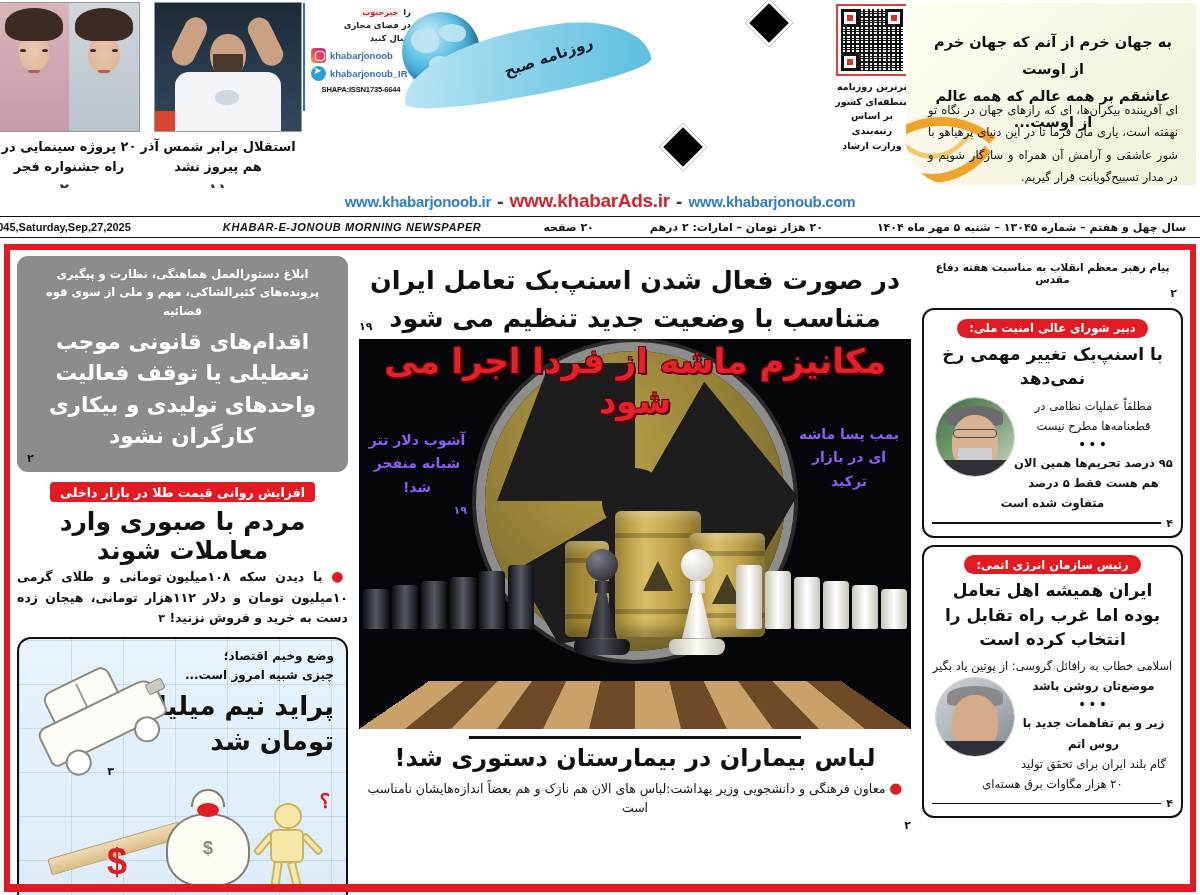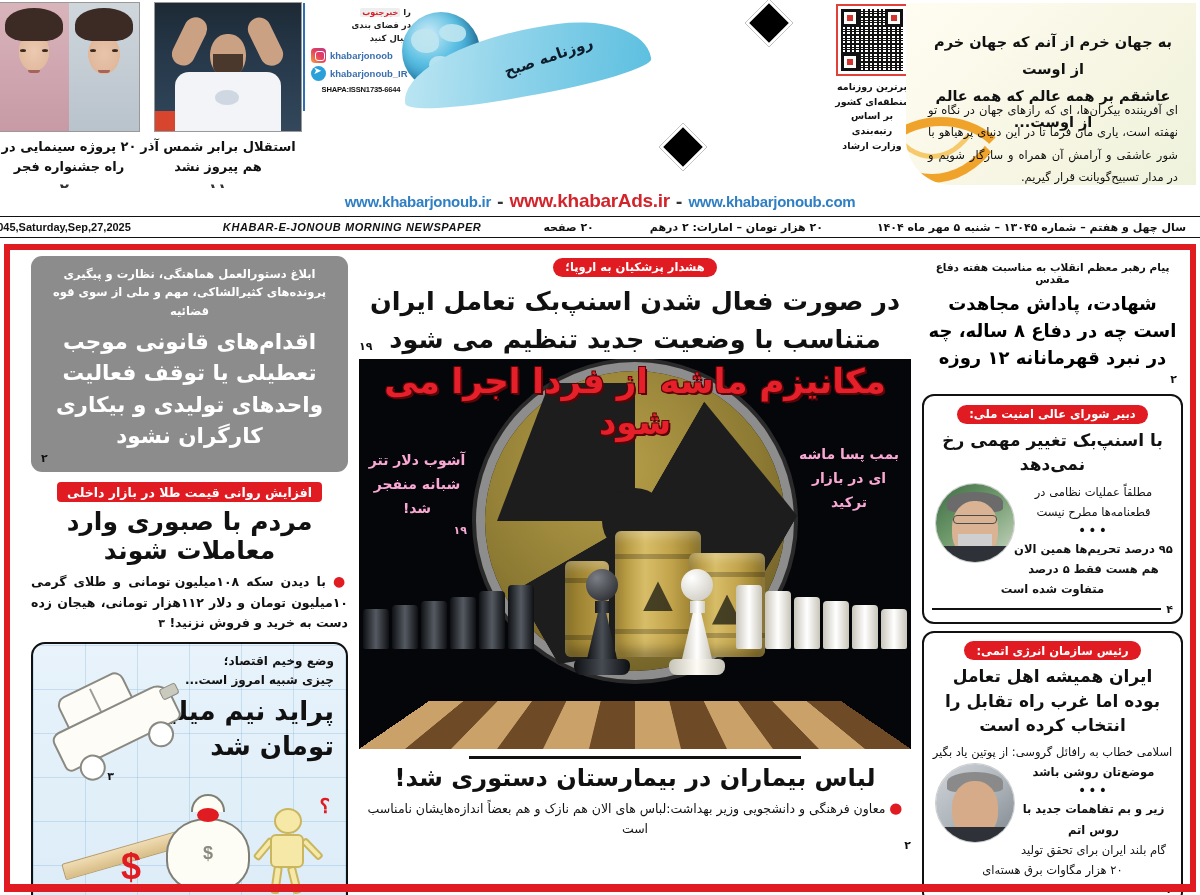--- a/index.html
+++ b/index.html
@@ -218,44 +218,44 @@
   #pawn-white .base{width:56px;height:16px;margin:0 auto;background:linear-gradient(90deg,#c6c3b7,#fdfbf3,#c6c3b7);}
   .armyrow { position:absolute; bottom:100px; display:flex; align-items:flex-end; gap:3px;}
   #army-black { left:4px; }
   #army-white { right:4px; }
   .mini { width:26px; border-radius:4px 4px 2px 2px; }
   #army-black .mini { background:linear-gradient(90deg,#0e1013,#555a62,#0e1013); }
   #army-white .mini { background:linear-gradient(90deg,#c8c5b9,#ffffff,#c8c5b9); }
   #red-headline { position:absolute; right:8px; left:8px; top:2px; font-size:34px; font-weight:bold;
      color:#e6202a; text-align:center; line-height:1.2; letter-spacing:-1px;
      text-shadow: 2px 2px 0 #5c0508, -1px -1px 0 #5c0508, 1px -1px 0 #5c0508, -1px 1px 0 #5c0508;}
-  .sidecap { position:absolute; font-size:14px; font-weight:bold; color:#f9a8d4; line-height:1.7; text-align:center;}
+  .sidecap { position:absolute; font-size:14px; font-weight:bold; color:#8b5cf6; line-height:1.7; text-align:center;}
   #cap-left { left:8px; top:90px; width:100px; }
   #cap-left .pg { display:block; font-size:11px; margin-top:2px; text-align:right;}
   #cap-right { right:8px; top:84px; width:108px; }
 
   #center-bottom { margin-top:7px; text-align:center; }
   #cb-rule { height:3px; background:#111; width:60%; margin:0 auto 5px; }
   #cb-title { font-size:24px; font-weight:bold; color:#111; }
   #cb-sub { font-size:12.5px; font-weight:normal; color:#111; margin-top:5px; line-height:1.5;}
   #cb-sub .bullet { color:#e11b22; font-size:15px; }
   #cb-pg { font-size:11px; font-weight:bold; text-align:right; margin-top:1px; padding-left:10px;}
 
   
-  #col-left { width:344px; padding:6px 6px 0 21px; }
+  #col-left { width:344px; padding:6px 6px 0 7px; }
   #judicial-box { background:#8c8c8c; border-radius:11px; padding:9px 10px 7px; color:#fff; text-align:center; }
   #judicial-kicker { font-size:11.5px; font-weight:bold; line-height:1.6; }
   #judicial-title { font-size:21.5px; font-weight:bold; line-height:1.45; margin-top:6px; }
   #judicial-pg { font-size:11px; font-weight:bold; text-align:left; margin-top:1px; }
 
   #gold-kicker-wrap { text-align:center; margin-top:10px; }
   #gold-kicker { background:#e11b22; color:#fff; font-size:12.5px; font-weight:bold; border-radius:4px;
       padding:2.5px 10px; display:inline-block; letter-spacing:-0.2px;}
   #gold-title { font-size:25px; font-weight:bold; text-align:center; margin-top:5px; color:#111; }
-  #gold-sub { font-size:12.5px; font-weight:bold; text-align:justify; line-height:1.6; margin-top:5px; color:#111;}
+  #gold-sub { font-size:12.5px; font-weight:bold; text-align:justify; line-height:1.6; color:#111;}
   #gold-sub .bullet{ color:#e11b22; font-size:14px;}
 
   #car-box { margin-top:9px; border:2.5px solid #111; border-radius:14px; height:270px; position:relative; overflow:hidden;
      background:
        repeating-linear-gradient(0deg,  rgba(120,175,215,.30) 0 1px, transparent 1px 44px),
        repeating-linear-gradient(90deg, rgba(120,175,215,.30) 0 1px, transparent 1px 52px),
        linear-gradient(#e8f3fb,#dcecf7);}
   #car-kicker { position:absolute; right:12px; top:8px; font-size:12px; font-weight:bold; color:#111; line-height:1.6; text-align:right;}
   #car-title { position:absolute; right:12px; top:50px; width:220px; font-size:26px; font-weight:bold; color:#111;
      line-height:1.35; text-align:right;}
@@ -331,21 +331,21 @@
         </div>
       </div>
       <div class="cap">استقلال برابر شمس آذر هم پیروز نشد</div>
       <div class="pg">۱۱</div>
     </div>
 
     <div id="social-block">
       <div class="follow">
         <span>را</span>
         <span class="brand">خبرجنوب</span><br>
-        <span>در فضای بندی</span><br>
+        <span>در فضای مجازی</span><br>
         <span>دنبال کنید</span>
       </div>
       <div class="srow">
         <span class="sicon ig"></span>
         <span class="shandle">khabarjonoob</span>
       </div>
       <div class="srow">
         <span class="sicon tg"></span>
         <span class="shandle">khabarjonoub_IR</span>
       </div>
@@ -390,21 +390,21 @@
       <span class="arcA"></span>
         <span class="arcB"></span>
         <span class="arcC"></span>
       <div id="quote-verse" style="white-space:pre-line">به جهان خرم از آنم که جهان خرم از اوست
 عاشقم بر همه عالم که همه عالم از اوست...</div>
       <div id="quote-body">ای آفریننده بیکران‌ها، ای که رازهای جهان در نگاه تو نهفته است، یاری مان فرما تا در این دنیای پرهیاهو با شور عاشقی و آرامش آن همراه و سازگار شویم و در مدار تسبیح‌گویانت قرار گیریم.</div>
     </div>
   </div>
 
   <div id="urlbar">
-    <span class="u blue">www.khabarjonoub.ir</span>
+    <span class="u blue">www.khabarjonoob.ir</span>
     <span class="sep">-</span>
     <span class="u red">www.khabarAds.ir</span>
     <span class="sep">-</span>
     <span class="u blue">www.khabarjonoub.com</span>
   </div>
 
   <div id="infobar">
     <span class="cell" id="info-date">سال چهل و هفتم – شماره ۱۳۰۴۵ – شنبه ۵ مهر ماه ۱۴۰۴</span>
     <span class="cell" id="info-price">۲۰ هزار تومان – امارات: ۲ درهم</span>
     <span class="cell" id="info-pages">۲۰ صفحه</span>
@@ -412,21 +412,20 @@
     <span class="cell" id="info-en-date">47th year,NO.13045,Saturday,Sep,27,2025</span>
   </div>
 
   <div id="body-frame">
     <div id="cols">
 
       <div id="col-right">
 
         <div id="story-leader">
           <div id="leader-kicker">پیام رهبر معظم انقلاب به مناسبت هفته دفاع مقدس</div>
-          <div id="leader-title">شهادت، پاداش مجاهدت است چه در دفاع ۸ ساله، چه در نبرد قهرمانانه ۱۲ روزه</div>
           <div id="leader-pg" class="pagenum">۲</div>
         </div>
 
         <div class="rbox">
           <div style="text-align:center">
             <span class="kicker">دبیر شورای عالی امنیت ملی:</span>
           </div>
           <div class="hl-lead">با اسنپ‌بک تغییر مهمی رخ نمی‌دهد</div>
           <div style="overflow:hidden;margin-top:5px">
             <div class="portrait p1">
@@ -466,23 +465,20 @@
           </div>
           <div class="underlinepg">
             <span class="pagenum">۴</span>
             <span class="rule"></span>
           </div>
         </div>
       </div>
 
       <div id="col-center">
 
-        <div id="center-kicker-wrap">
-          <span class="kicker">هشدار پزشکیان به اروپا؛</span>
-        </div>
         <div id="center-hl">در صورت فعال شدن اسنپ‌بک تعامل ایران متناسب با وضعیت جدید تنظیم می شود</div>
         <div id="center-hl-pg" class="pagenum">۱۹</div>
 
         <div id="main-photo">
           <div id="radsym">
             <span class="blade b1"></span>
               <span class="blade b2"></span>
               <span class="blade b3"></span>
             <span class="core"></span>
           </div>

